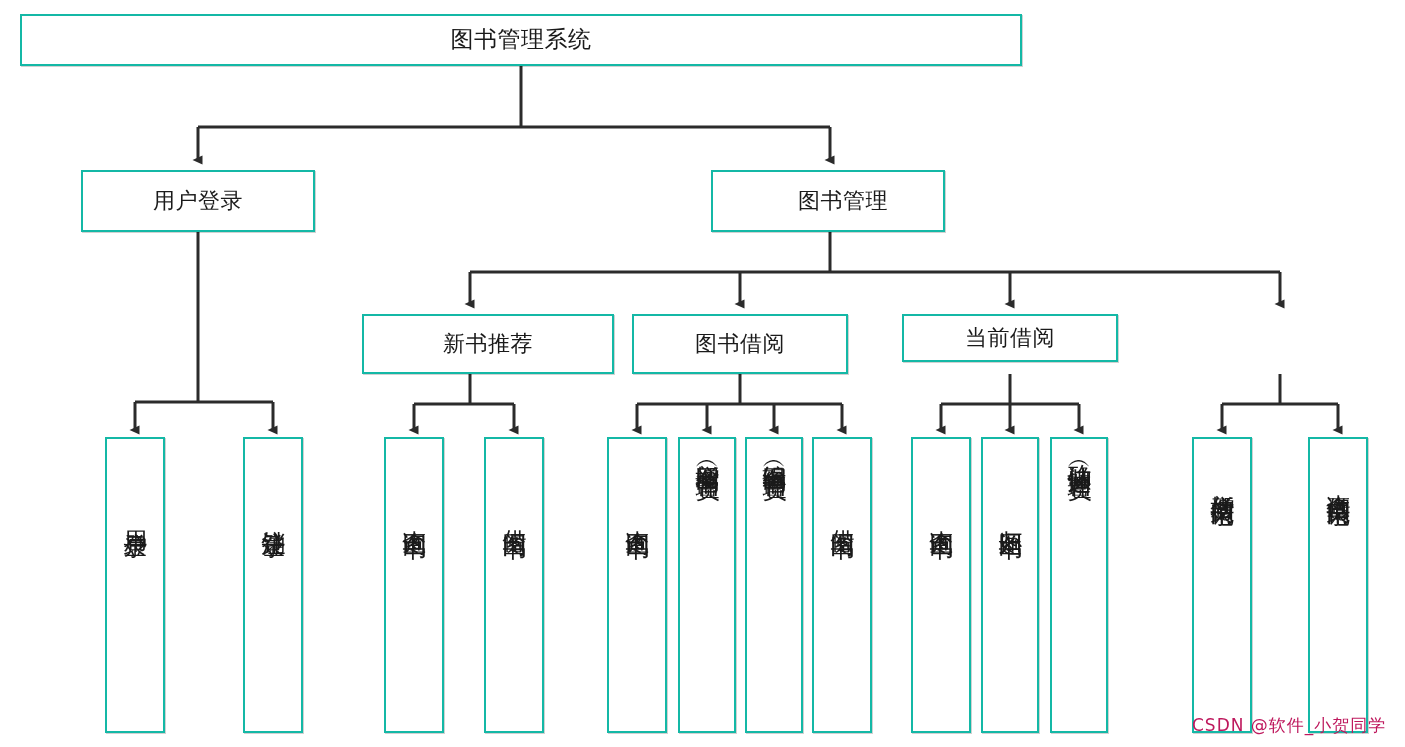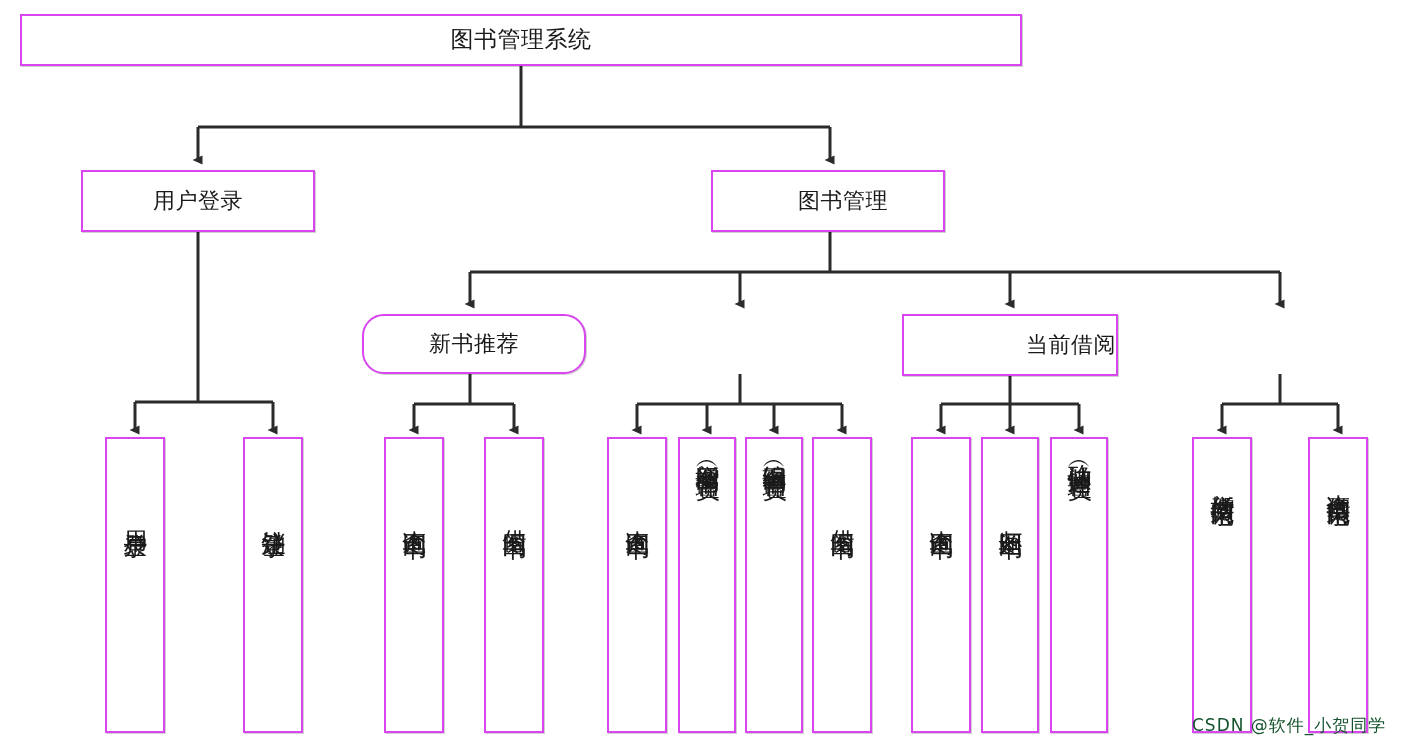--- a/index.html
+++ b/index.html
@@ -23,21 +23,21 @@
     left: 0;
     top: 0;
     width: 1405px;
     height: 747px;
     pointer-events: none;
   }
   .node {
     position: absolute;
     box-sizing: border-box;
     background: #ffffff;
-    border: 2px solid #d946ef;
+    border: 2px solid #14b8a6;
     display: flex;
     align-items: center;
     justify-content: center;
     color: #1a1a1a;
     z-index: 2;
     box-shadow: 1px 1px 0 rgba(0,0,0,0.18);
   }
   .node .label {
     display: block;
     text-align: center;
@@ -60,21 +60,21 @@
     writing-mode: vertical-rl;
     text-orientation: upright;
     font-size: 24px;
     line-height: 1.05;
     letter-spacing: 2px;
     white-space: nowrap;
   }
   .watermark {
     position: absolute;
     font-size: 17px;
-    color: #14532d;
+    color: #be185d;
     letter-spacing: 1px;
     white-space: nowrap;
     z-index: 3;
     font-family: "DejaVu Sans", "Liberation Sans", sans-serif;
   }
 </style>
 </head>
 <body>
 
 <div id="canvas">
@@ -133,24 +133,27 @@
     <span class="label">图书管理系统</span>
   </div>
 
   <div class="node horiz" style="left:81px; top:170px; width:234px; height:62px;">
     <span class="label">用户登录</span>
   </div>
   <div class="node horiz" style="left:711px; top:170px; width:234px; height:62px;padding-left:30px;">
     <span class="label">图书管理</span>
   </div>
 
-  <div class="node horiz" style="left:362px; top:314px; width:224px; height:60px;border-radius:22px;">
+  <div class="node horiz" style="left:362px; top:314px; width:252px; height:60px;">
     <span class="label">新书推荐</span>
   </div>
-  <div class="node horiz" style="left:902px; top:314px; width:216px; height:62px;justify-content:flex-end;">
+  <div class="node horiz" style="left:632px; top:314px; width:216px; height:60px;">
+    <span class="label">图书借阅</span>
+  </div>
+  <div class="node horiz" style="left:902px; top:314px; width:216px; height:48px;">
     <span class="label">当前借阅</span>
   </div>
 
   <div class="node vert" style="left:105px; top:437px; width:60px; height:296px; padding-top:72px;">
     <span class="label">用户登录</span>
   </div>
   <div class="node vert" style="left:243px; top:437px; width:60px; height:296px; padding-top:72px;">
     <span class="label">注销登录</span>
   </div>
 

